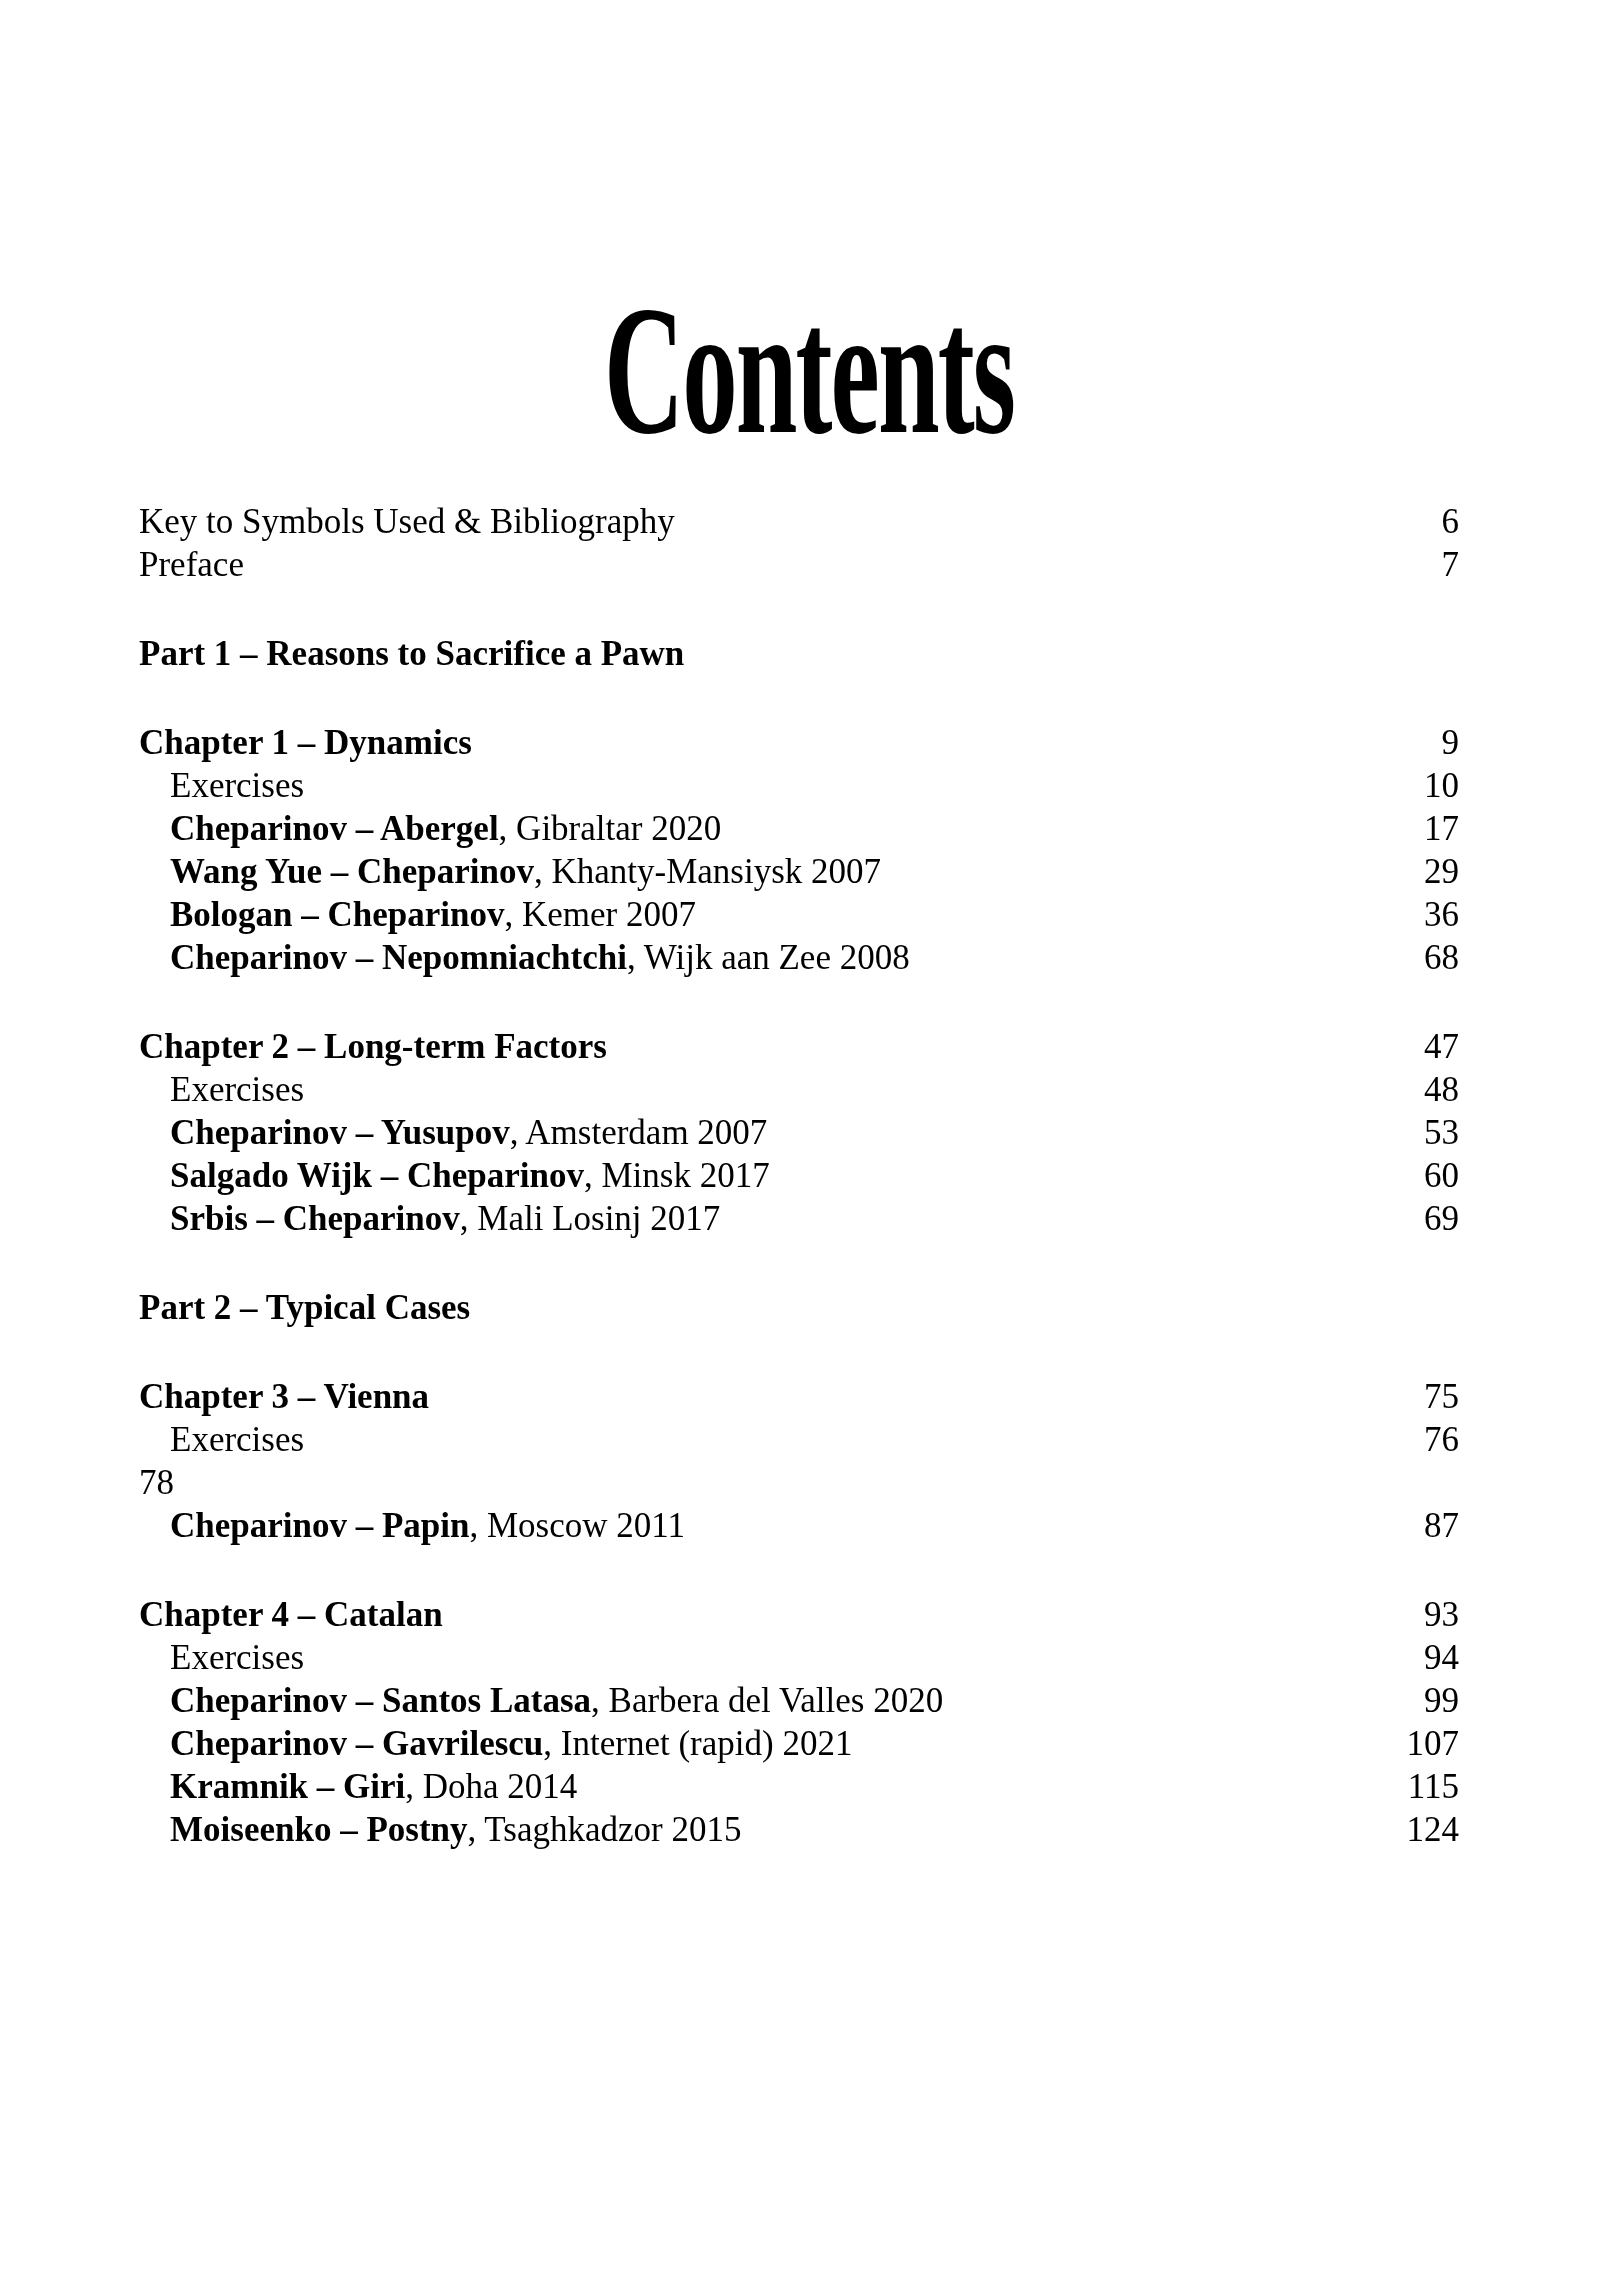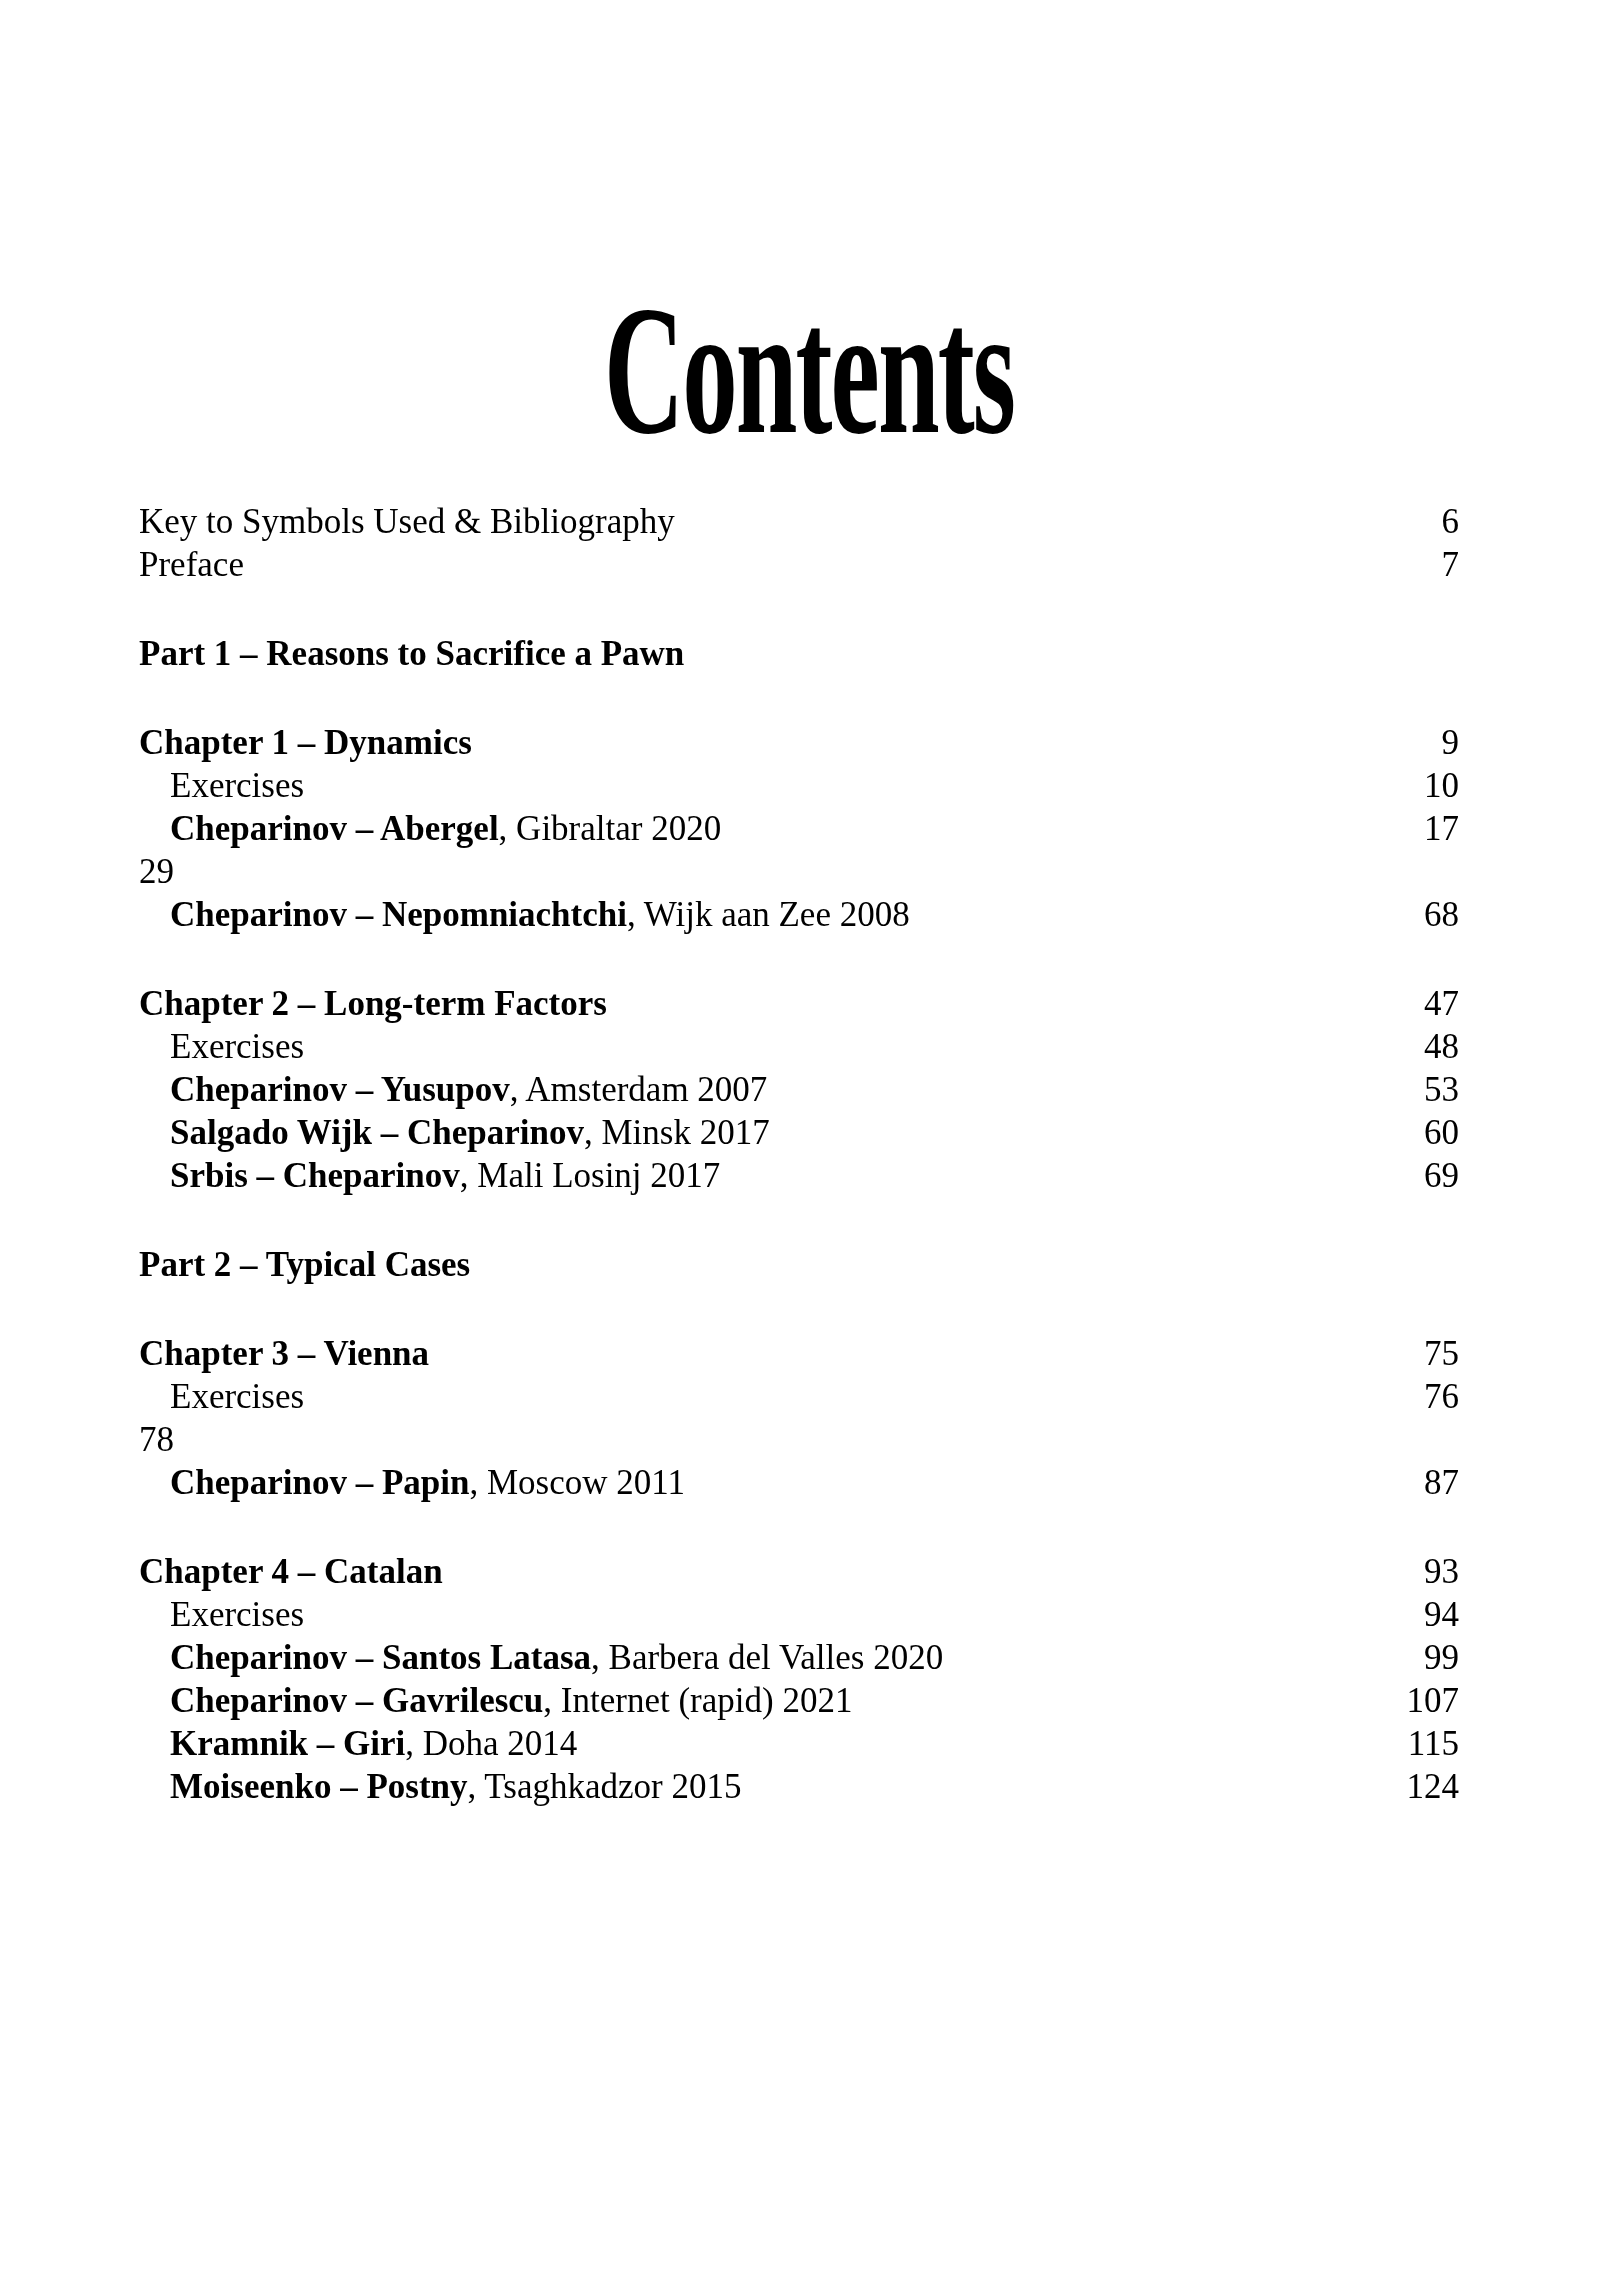--- a/index.html
+++ b/index.html
@@ -89,21 +89,26 @@
       </div>
       <div class="row indent">
         <span class="label"><span>Exercises</span></span>
         <span class="pagenum">10</span>
       </div>
       <div class="row indent">
         <span class="label"><span class="bold-seg">Cheparinov – Abergel</span><span>, Gibraltar 2020</span></span>
         <span class="pagenum">17</span>
       </div>
       <div class="row indent">
+        <span class="label"><span class="bold-seg">Wang Yue – Cheparinov</span><span>, Khanty-Mansiysk 2007</span></span>
         <span class="pagenum">29</span>
+      </div>
+      <div class="row indent">
+        <span class="label"><span class="bold-seg">Bologan – Cheparinov</span><span>, Kemer 2007</span></span>
+        <span class="pagenum">36</span>
       </div>
       <div class="row indent">
         <span class="label"><span class="bold-seg">Cheparinov – Nepomniachtchi</span><span>, Wijk aan Zee 2008</span></span>
         <span class="pagenum">68</span>
       </div>
       <div class="row chapter-row">
         <span class="label"><span>Chapter 2 – Long-term Factors</span></span>
         <span class="pagenum">47</span>
       </div>
       <div class="row indent">

